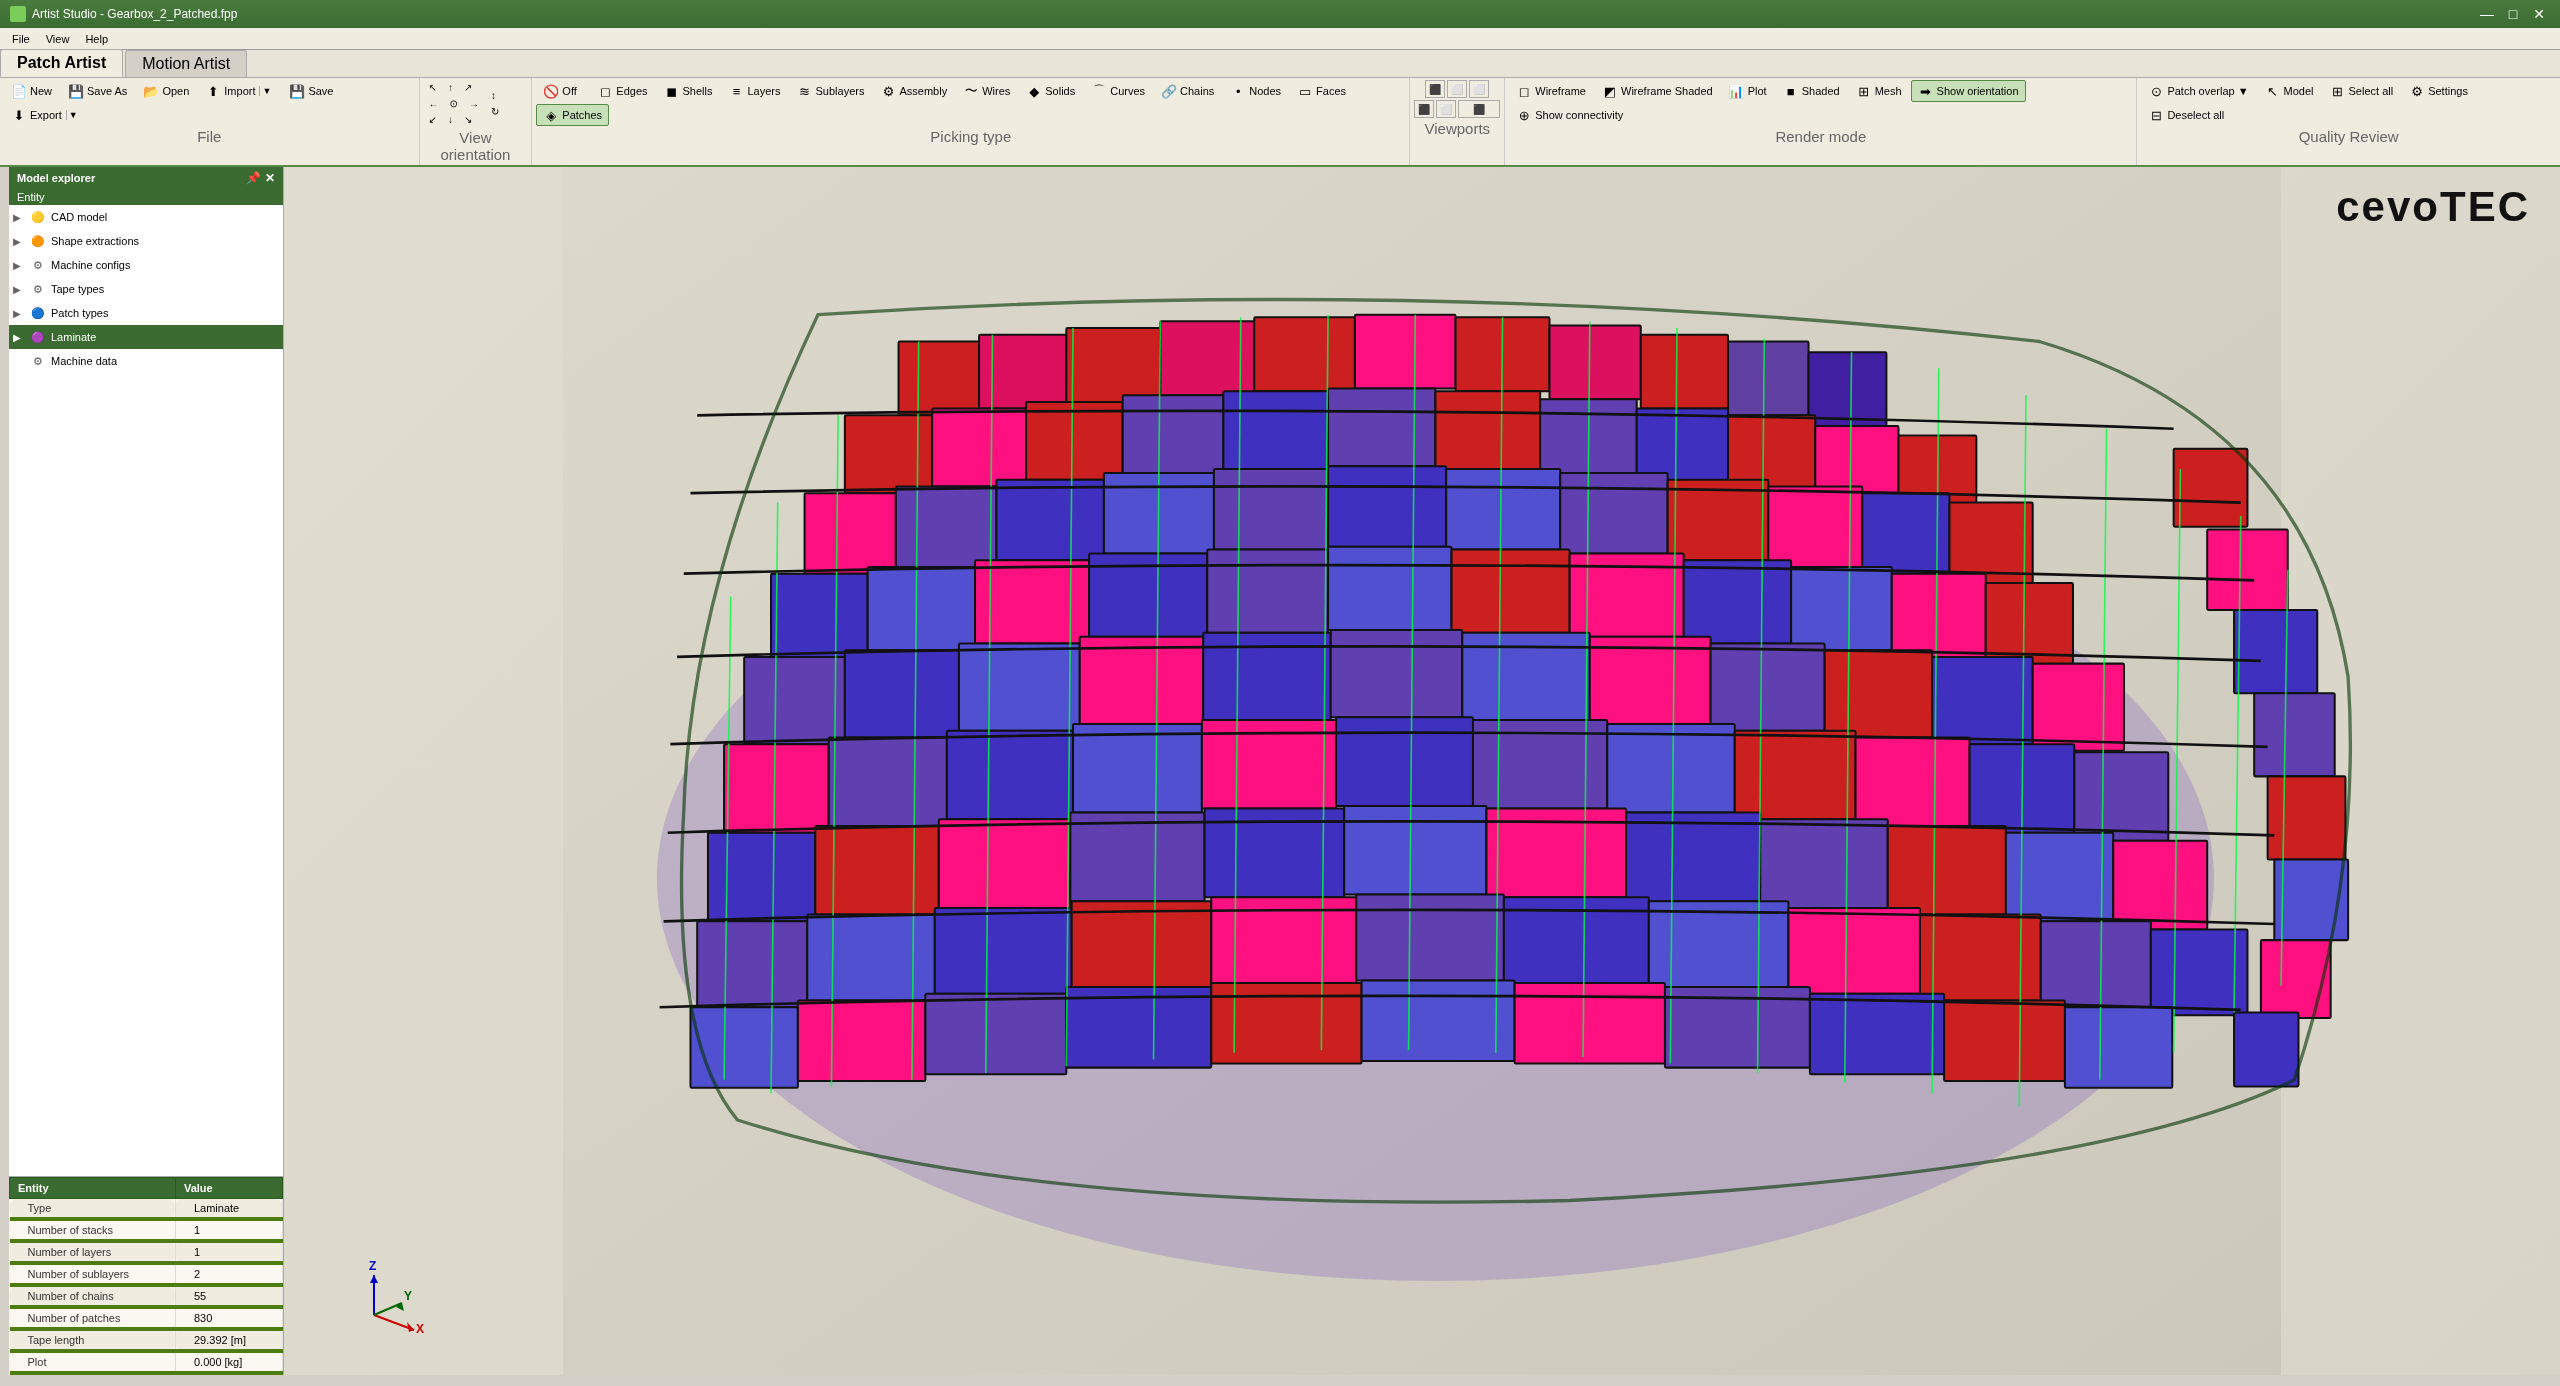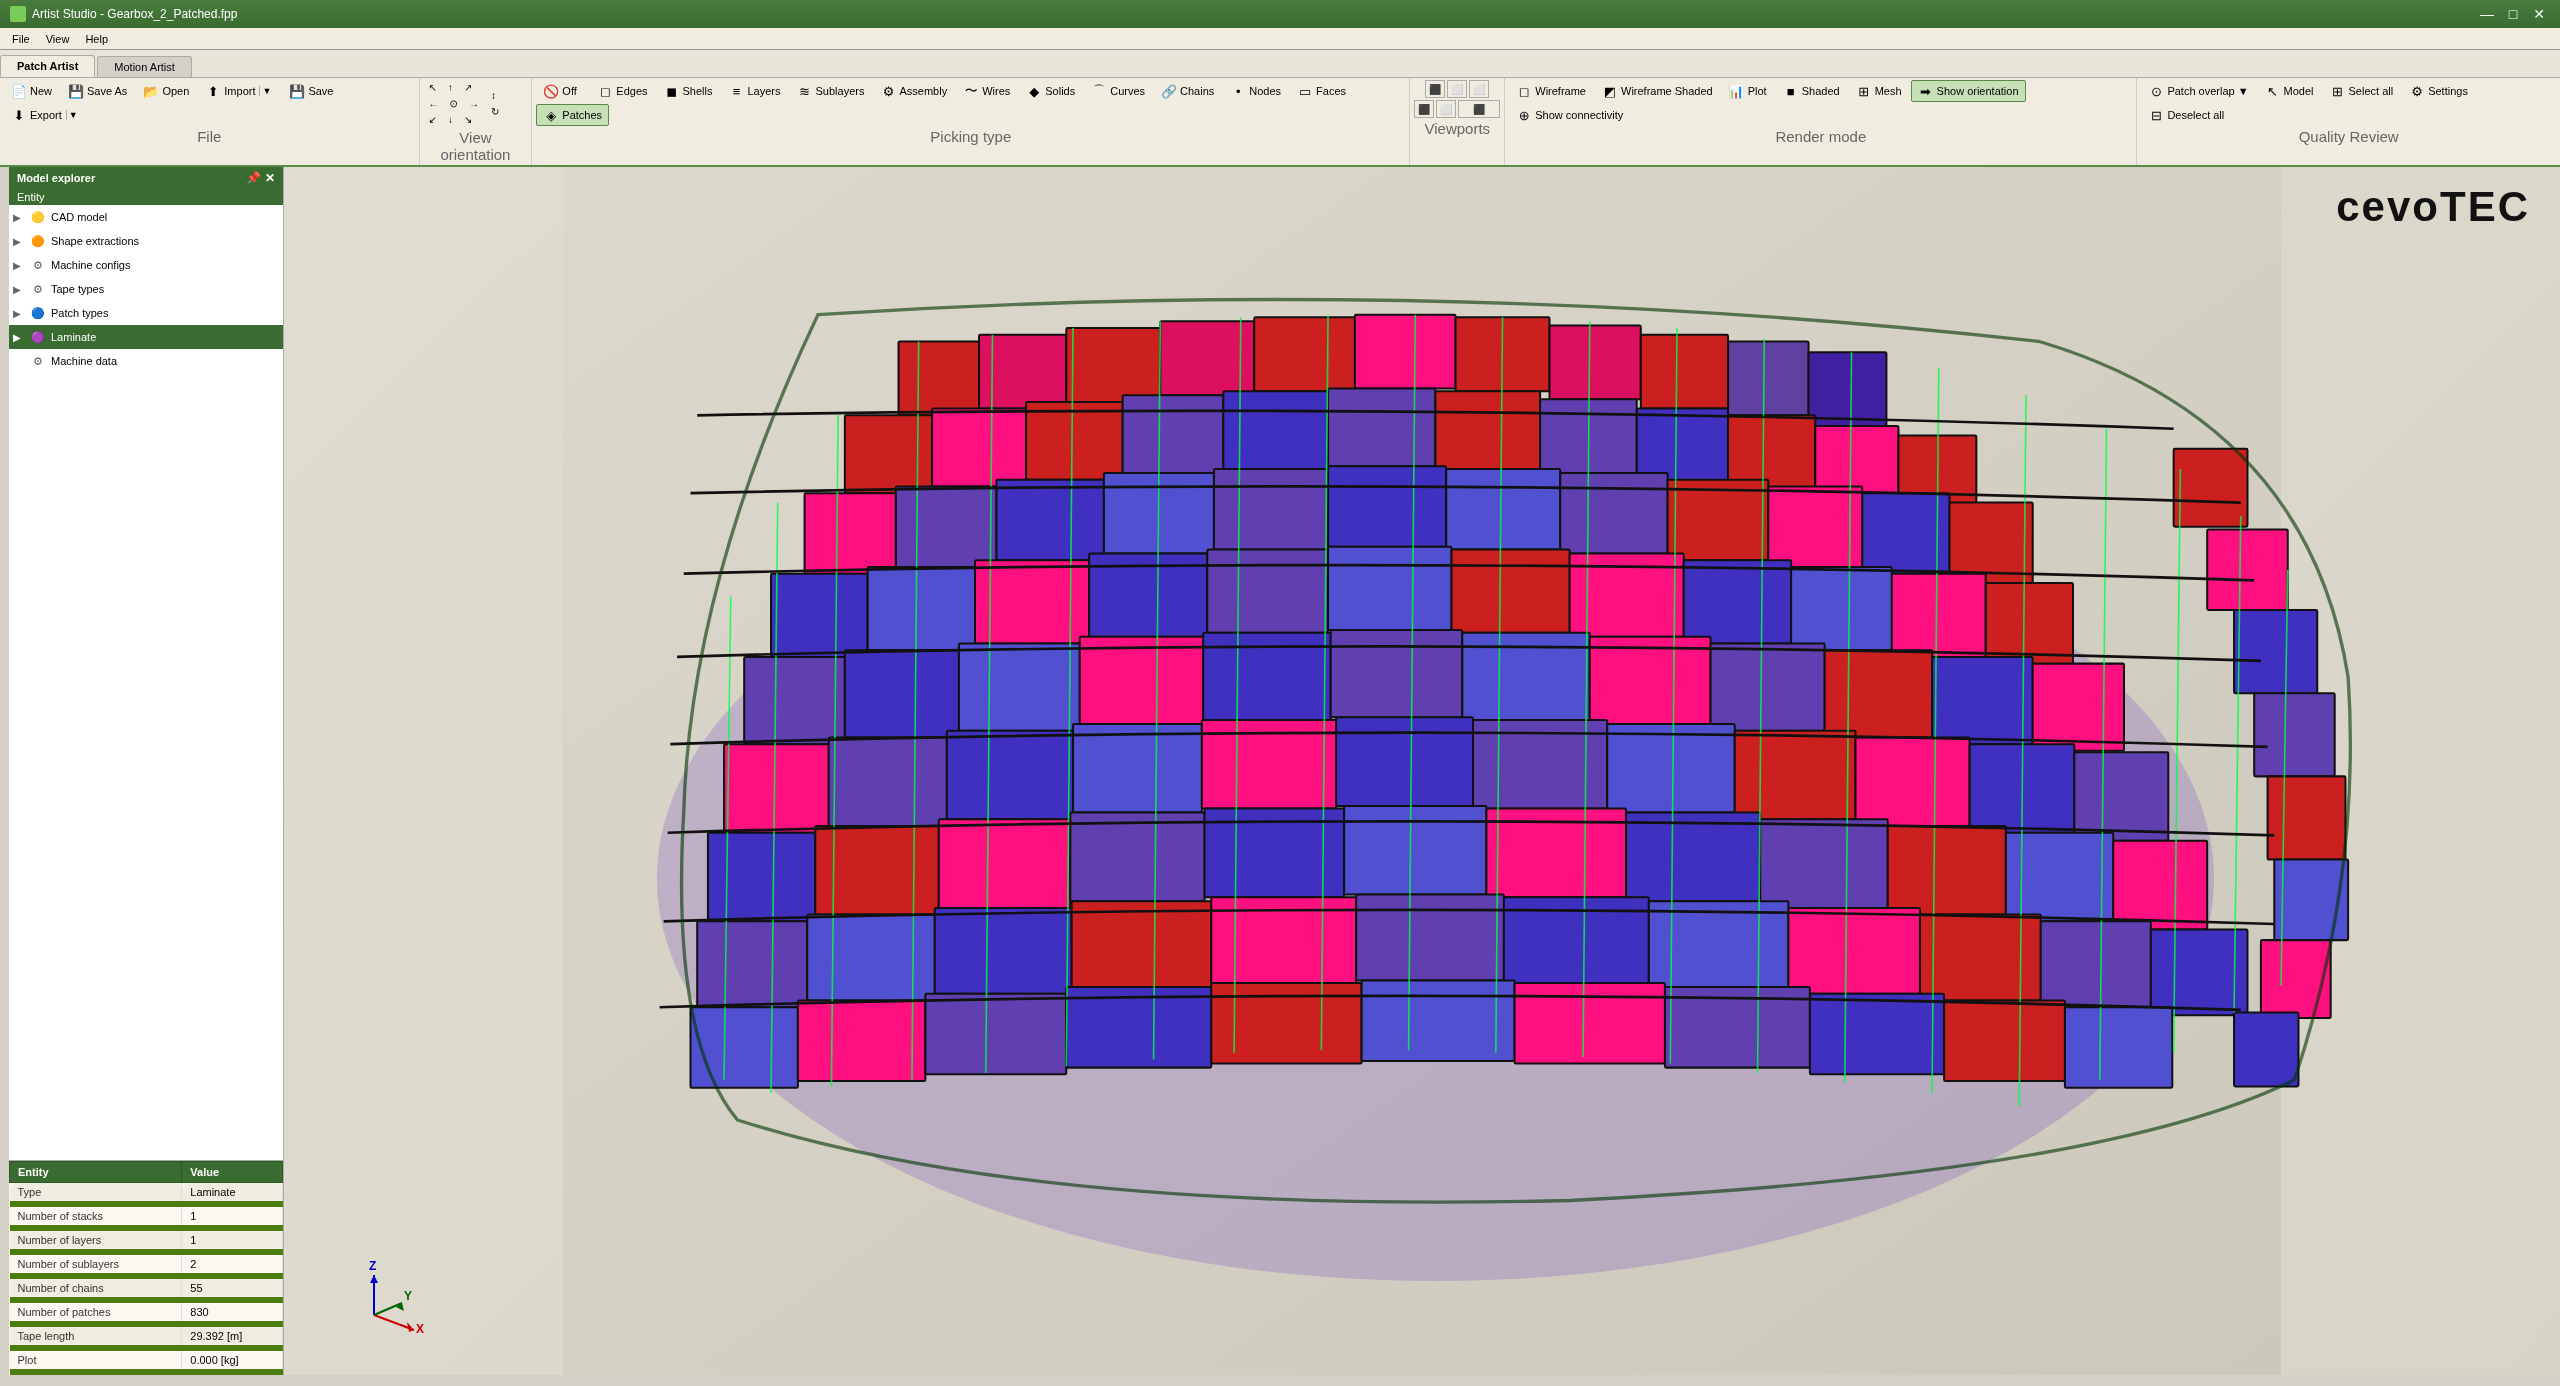--- a/index.html
+++ b/index.html
@@ -42,21 +42,21 @@
     
     #tab-bar {
       height: 28px;
       background: #e8e4d8;
       display: flex;
       align-items: flex-end;
       border-bottom: 1px solid #aaa;
     }
     .tab {
       padding: 4px 16px;
-      font-size: 11px;
+      font-size: 16px;
       cursor: pointer;
       border: 1px solid #aaa;
       border-bottom: none;
       background: #d4d0c8;
       margin-right: 2px;
       border-radius: 3px 3px 0 0;
     }
     .tab.active {
       background: #f0ece0;
       font-weight: bold;
@@ -160,22 +160,22 @@
       font-size: 11px;
     }
     #properties-table thead th {
       background: #3a6b30;
       color: white;
       padding: 4px 8px;
       text-align: left;
       border: 1px solid #2a5b20;
     }
     #properties-table tbody td {
-      padding: 3px 8px;
-      border-bottom: 6px solid #4d7c0f;
+      padding: 3px 18px;
+      border-bottom: 4px solid #4d7c0f;
       border-right: 1px solid #ddd;
       border-radius: 8px;
     }
     #properties-table tbody tr:nth-child(odd) { background: #f0ece0; }
     #properties-table tbody tr:nth-child(even) { background: #faf8f0; }
     #properties-table tbody td:first-child { color: #333; }
     #properties-table tbody td:last-child { color: #000; font-weight: 500; }
 
     
     #viewport {

